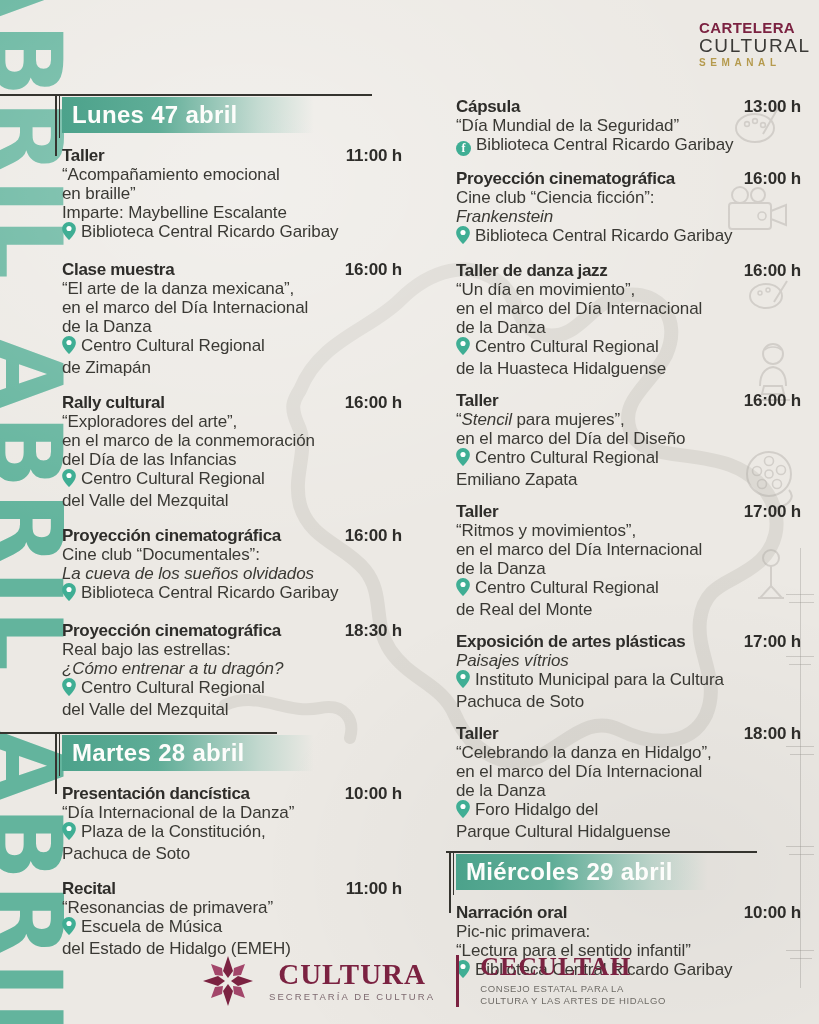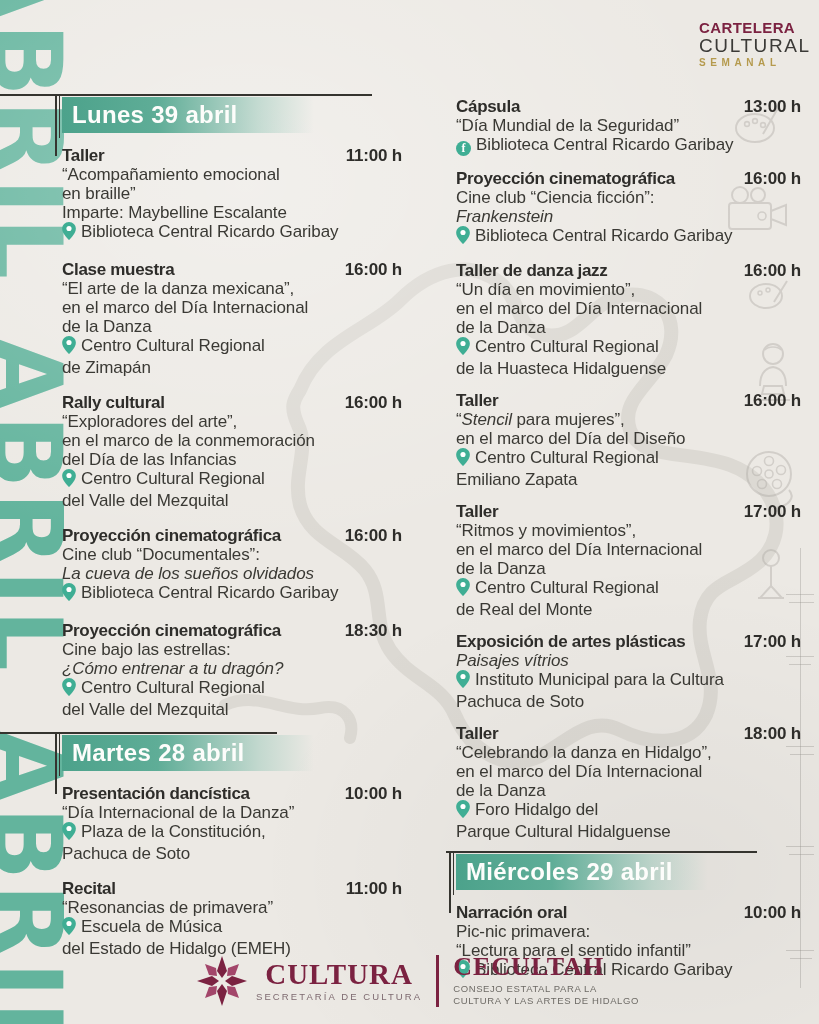--- a/index.html
+++ b/index.html
@@ -41,21 +41,21 @@
   .event-top{display:flex;justify-content:space-between;align-items:baseline;font-weight:700;color:#2E2D2A;text-align:right;}
   .event-title{letter-spacing:-.3px;white-space:nowrap;}
   .event-time{white-space:nowrap;letter-spacing:-.2px;}
   .event-line{color:#3A3934;letter-spacing:-.1px;}
   .it{font-style:italic;}
   .loc .pin{display:inline-block;margin-right:5px;vertical-align:-3px;}
   .fbic{display:inline-block;width:15px;height:15px;border-radius:50%;background:#3FAE94;color:#fff;
     font-family:"Liberation Serif",serif;font-weight:700;font-size:12px;line-height:15px;text-align:center;
     margin-right:5px;vertical-align:-2px;}
   
-  .footer{position:absolute;left:196px;top:954px;z-index:4;display:flex;align-items:center;gap:8px;}
+  .footer{position:absolute;left:202px;top:954px;z-index:4;display:flex;align-items:center;gap:15px;}
   .f-cultura{text-align:center;}
   .f-cultura .nm{font-family:"Liberation Serif",serif;font-weight:700;font-size:29px;letter-spacing:1px;color:#7B2241;line-height:30px;}
   .f-cultura .sb{font-size:9.5px;letter-spacing:2.1px;color:#7E6A70;margin-top:2px;}
   .f-div{width:3px;height:52px;background:#7B2241;margin:0 6px;}
   .f-cec .nm{font-family:"Liberation Serif",serif;font-weight:700;font-size:26px;letter-spacing:1px;color:#7B2241;line-height:26px;}
   .f-cec .sb{font-size:9.5px;letter-spacing:.6px;color:#6E6B66;line-height:12px;margin-top:3px;}
   
   .dicon{position:absolute;opacity:.38;z-index:2;}
   .rline{position:absolute;background:#8D8A84;opacity:.33;z-index:2;}
 </style>
@@ -79,21 +79,21 @@
 
   <div class="brand">
     <div class="brand-1">CARTELERA</div>
     <div class="brand-2">CULTURAL</div>
     <div class="brand-3">SEMANAL</div>
   </div>
 
   <div class="col" id="col0">
       <div class="day-header hdr-0">
         <i class="vl"></i>
-        <span class="day-label">Lunes 39 abril</span>
+        <span class="day-label">Lunes 47 abril</span>
       </div>
       <div class="event">
         <div class="event-top">
           <span class="event-title">Taller</span>
           <span class="event-time">11:00 h</span>
         </div>
         <div class="event-line"><span>“Acompañamiento emocional</span></div>
         <div class="event-line"><span>en braille”</span></div>
         <div class="event-line"><span>Imparte: Maybelline Escalante</span></div>
         <div class="event-line loc"><span class="pin"><svg viewBox="0 0 16 21" width="14" height="18">
@@ -139,21 +139,21 @@
         <div class="event-line loc"><span class="pin"><svg viewBox="0 0 16 21" width="14" height="18">
               <path d="M8 0C3.6 0 0 3.5 0 7.9 0 13.8 8 21 8 21s8-7.2 8-13.1C16 3.5 12.4 0 8 0z" fill="#3FAE94"></path>
               <circle cx="8" cy="7.6" r="3" fill="#fff"></circle>
             </svg></span><span>Biblioteca Central Ricardo Garibay</span></div>
       </div>
       <div class="event">
         <div class="event-top">
           <span class="event-title">Proyección cinematográfica</span>
           <span class="event-time">18:30 h</span>
         </div>
-        <div class="event-line"><span>Cine bajo las estrellas:</span></div>
+        <div class="event-line"><span>Real bajo las estrellas:</span></div>
         <div class="event-line"><span class="it">¿Cómo entrenar a tu dragón?</span></div>
         <div class="event-line loc"><span class="pin"><svg viewBox="0 0 16 21" width="14" height="18">
               <path d="M8 0C3.6 0 0 3.5 0 7.9 0 13.8 8 21 8 21s8-7.2 8-13.1C16 3.5 12.4 0 8 0z" fill="#3FAE94"></path>
               <circle cx="8" cy="7.6" r="3" fill="#fff"></circle>
             </svg></span><span>Centro Cultural Regional</span></div>
         <div class="event-line">del Valle del Mezquital</div>
       </div>
       <div class="day-header hdr-1">
         <i class="vl"></i>
         <span class="day-label">Martes 28 abril</span>

